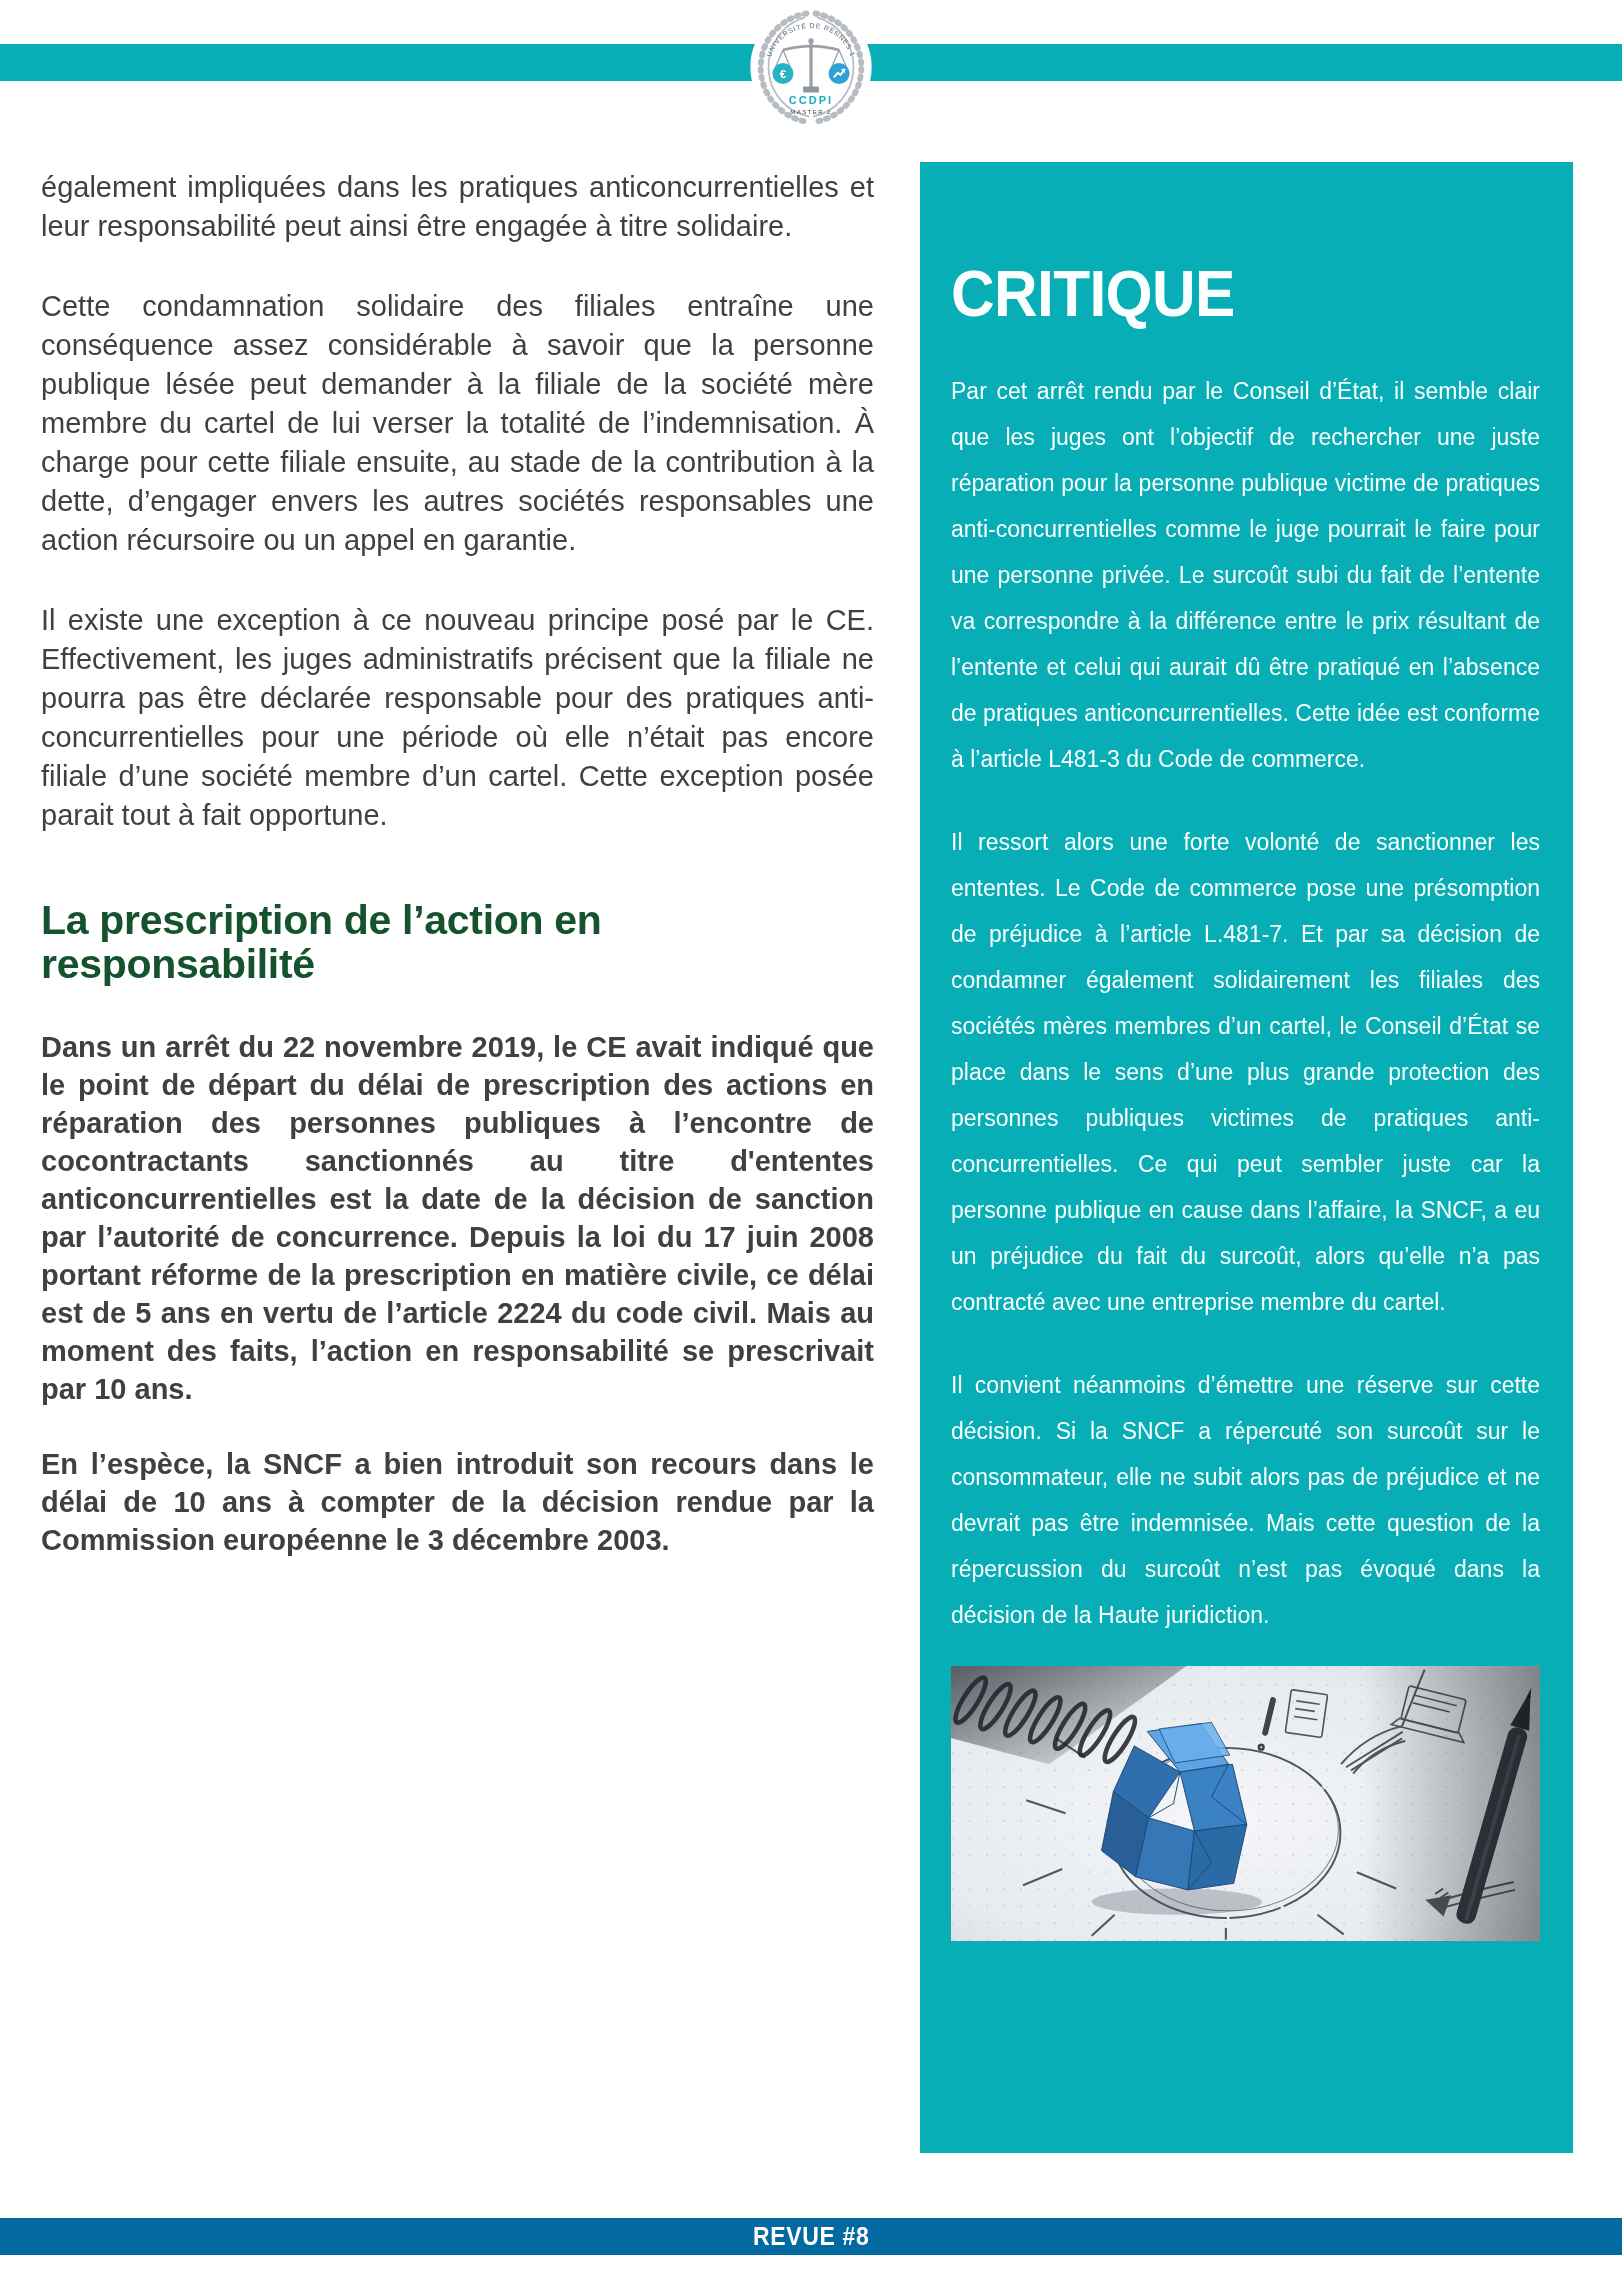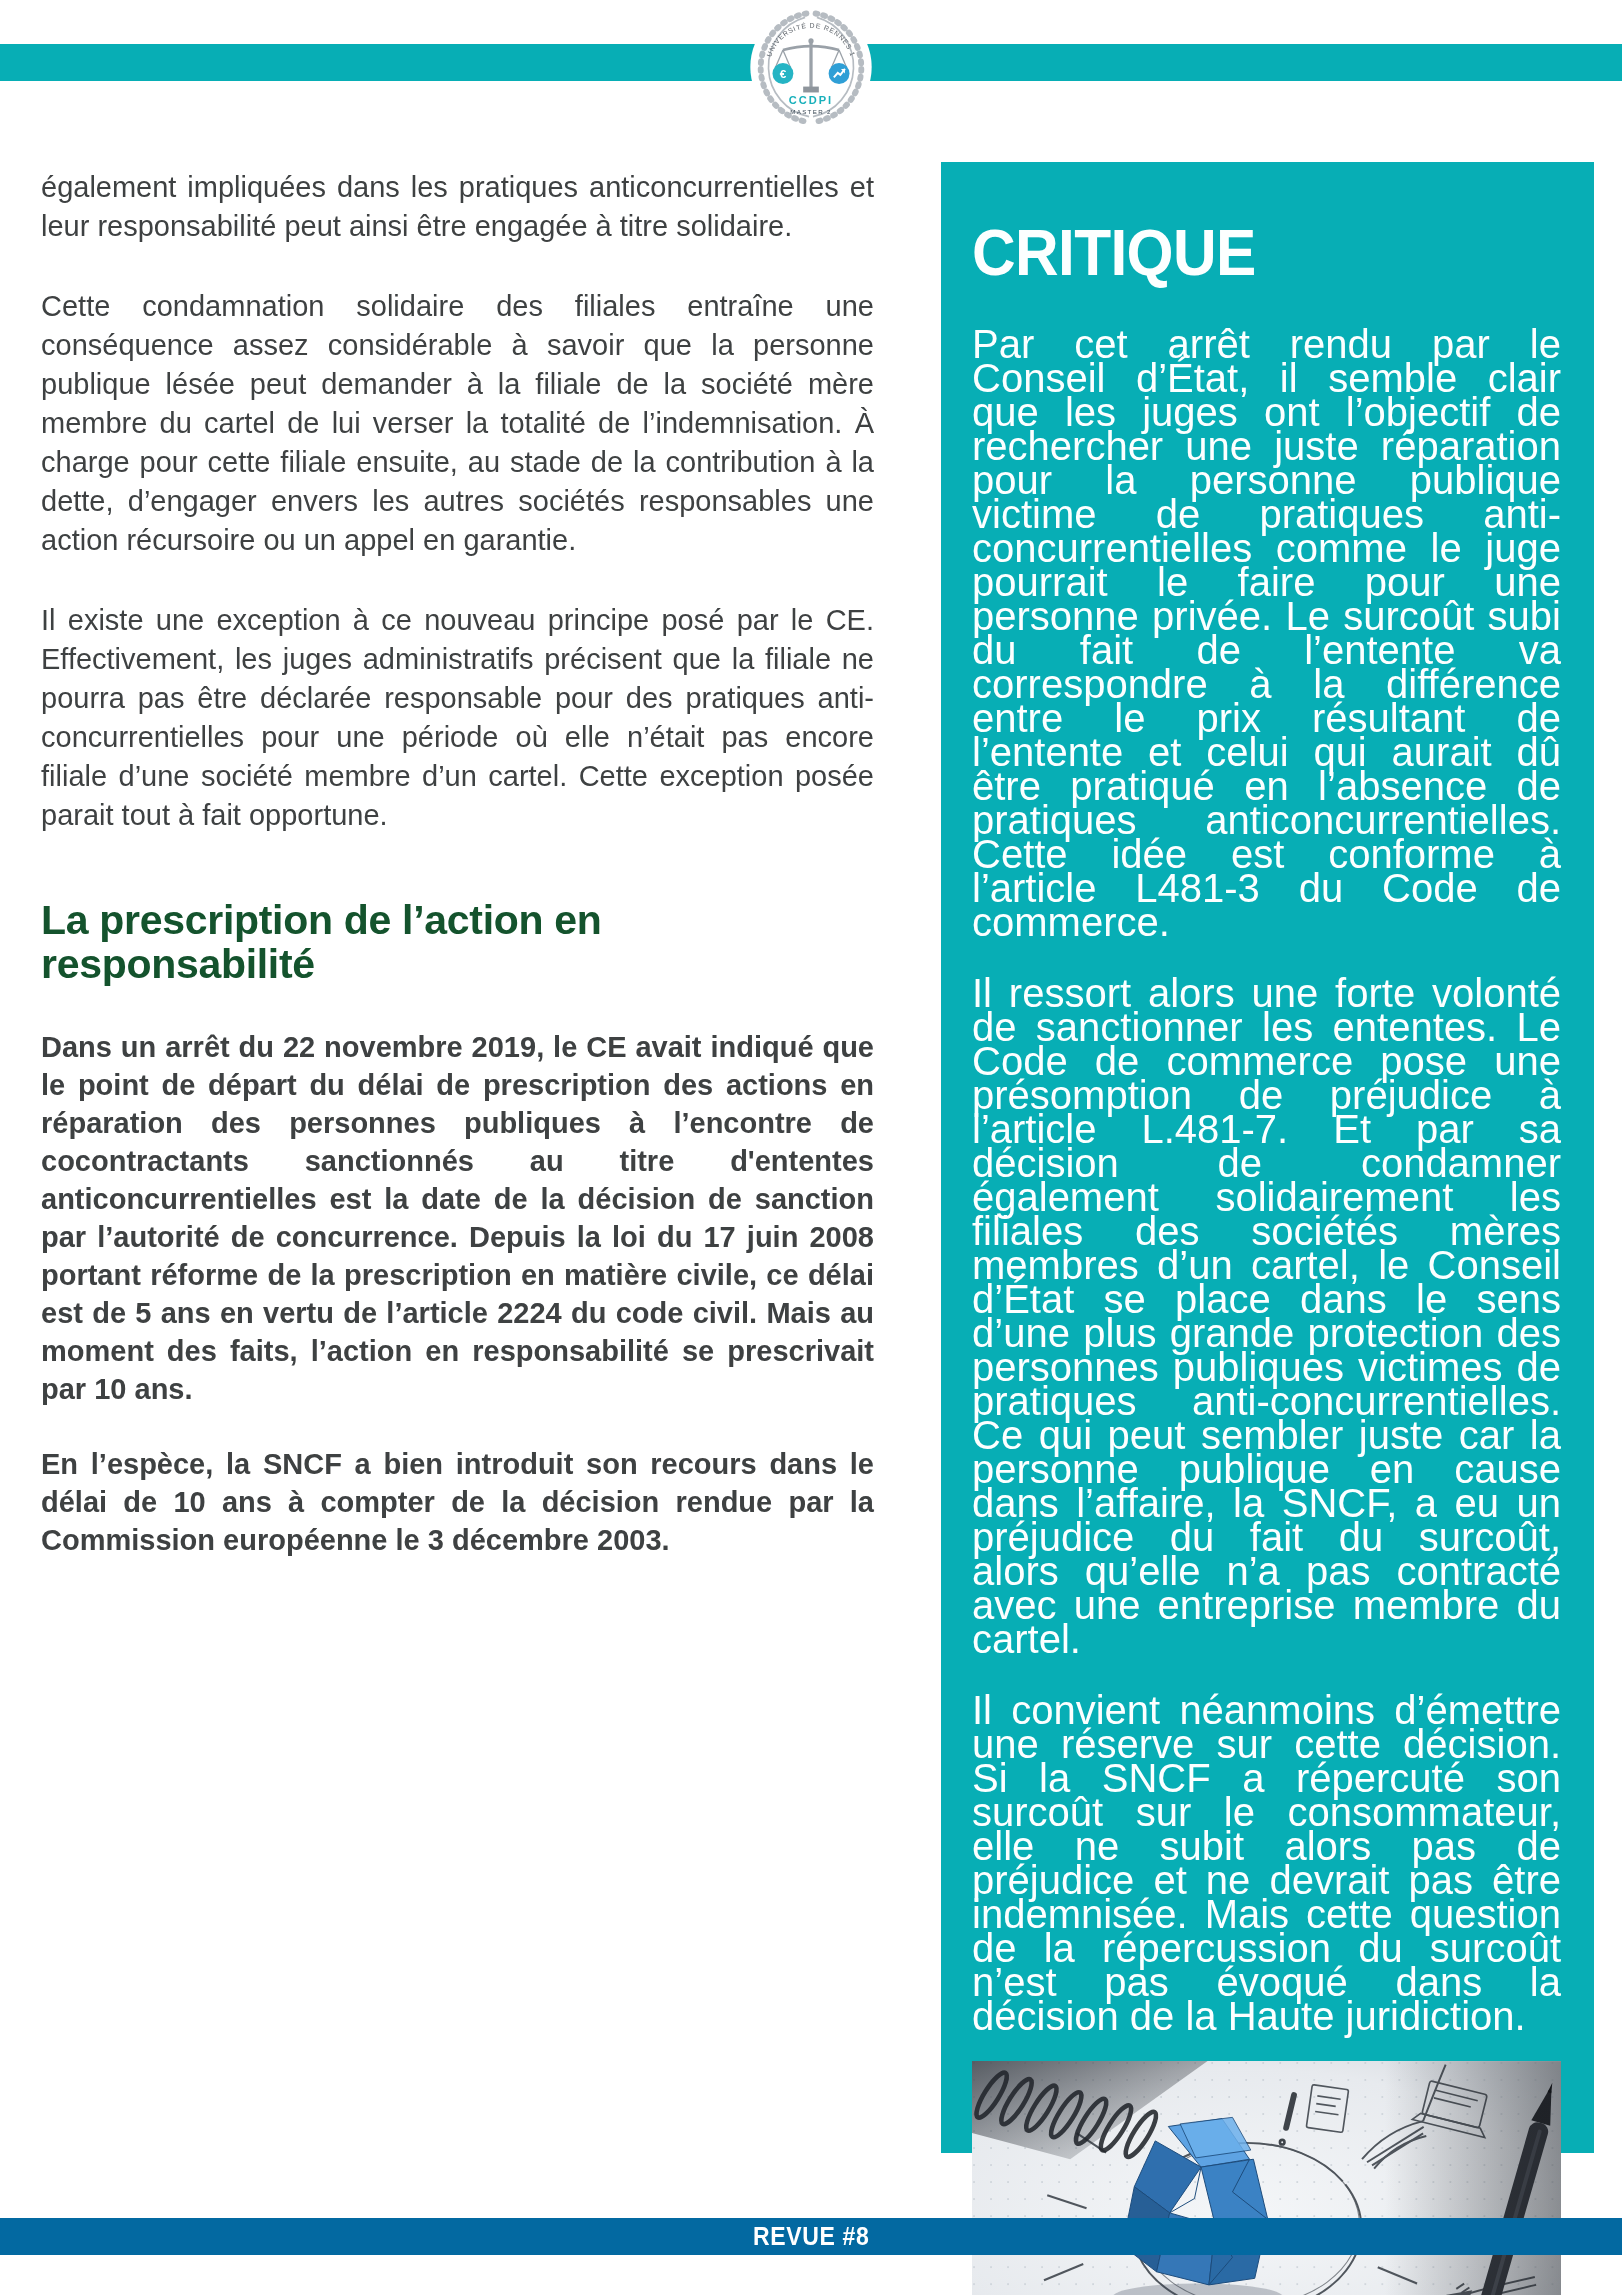--- a/index.html
+++ b/index.html
@@ -12,24 +12,24 @@
         transform:scaleX(.92);display:inline-block;}
   .logo-wrap{position:absolute;left:749px;top:3.9px;width:124px;height:126px;}
   .leftcol{position:absolute;left:41px;top:168px;width:833px;color:#3e4142;
         font-size:29px;line-height:39px;text-align:justify;}
   .leftcol p{margin:0 0 41px 0;}
   .leftcol p.tight{line-height:38px;margin-bottom:37px;font-weight:bold;}
   .leftcol p.last{margin-bottom:0;}
   h2.subhead{margin:63px 0 42px 0;font-size:41px;line-height:44px;color:#14532d;
         font-weight:bold;text-align:left;letter-spacing:-0.3px;}
   .critique{position:absolute;left:920px;top:162px;width:653px;height:1991px;background:#07aeb5;
-        box-sizing:border-box;padding:58px 33px 0 31px;color:#fcffff;margin-left:21px;}
+        box-sizing:border-box;padding:99px 33px 0 31px;color:#fcffff;}
   .critique h1{margin:0;font-size:65px;line-height:65px;font-weight:bold;letter-spacing:-0.7px;
         transform:scaleX(.93);transform-origin:left center;white-space:nowrap;}
-  .critique p{font-size:40px;line-height:34px;text-align:justify;margin:0 0 37px 0;}
+  .critique p{font-size:23px;line-height:46px;text-align:justify;margin:0 0 37px 0;}
   .critique p.first{margin-top:42px;}
   .critique p.lastp{margin-bottom:0;}
   .photo{margin-top:27.5px;width:589px;height:275px;position:relative;overflow:hidden;
         background:#eef0f3;}
   svg{display:block;}
 </style>
 </head>
 <body>
 
 <div id="page">

